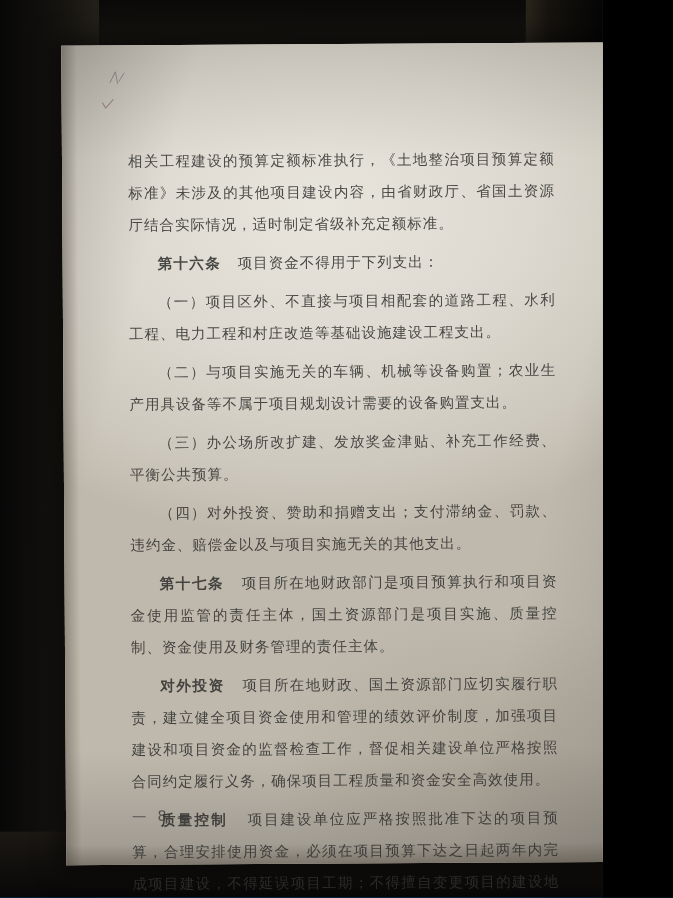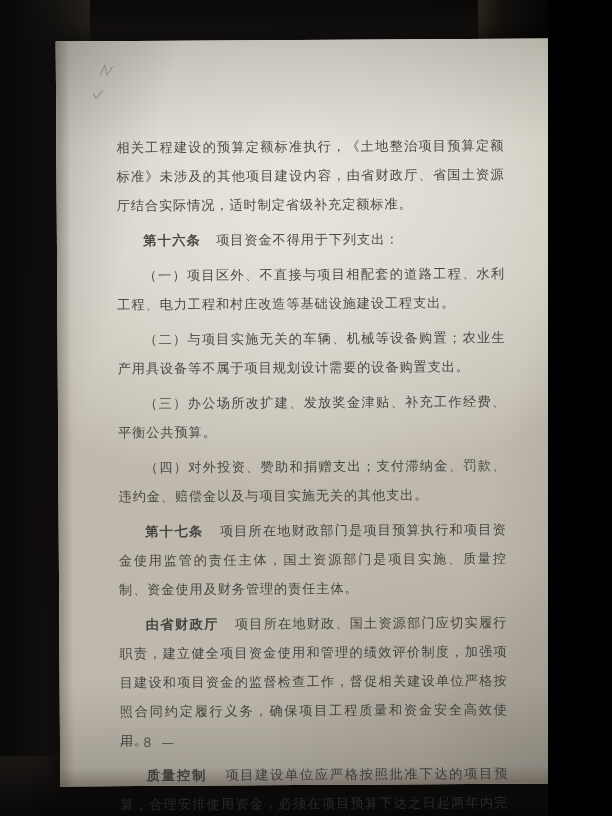--- a/index.html
+++ b/index.html
@@ -200,21 +200,21 @@
       <p class="para">
         <span>（四）对外投资、赞助和捐赠支出；支付滞纳金、罚款、违约金、赔偿金以及与项目实施无关的其他支出。</span>
       </p>
 
       <p class="para">
         <span class="art">第十七条</span>
         &nbsp;&nbsp;<span>项目所在地财政部门是项目预算执行和项目资金使用监管的责任主体，国土资源部门是项目实施、质量控制、资金使用及财务管理的责任主体。</span>
       </p>
 
       <p class="para">
-        <span class="art">由省财政厅</span>
+        <span class="art">对外投资</span>
         &nbsp;&nbsp;<span>项目所在地财政、国土资源部门应切实履行职责，建立健全项目资金使用和管理的绩效评价制度，加强项目建设和项目资金的监督检查工作，督促相关建设单位严格按照合同约定履行义务，确保项目工程质量和资金安全高效使用。</span>
       </p>
 
       <p class="para">
         <span class="art">质量控制</span>
         &nbsp;&nbsp;<span>项目建设单位应严格按照批准下达的项目预算，合理安排使用资金，必须在项目预算下达之日起两年内完成项目建设，不得延误项目工期；不得擅自变更项目的建设地点、</span>
       </p>
 
     </div>
 

